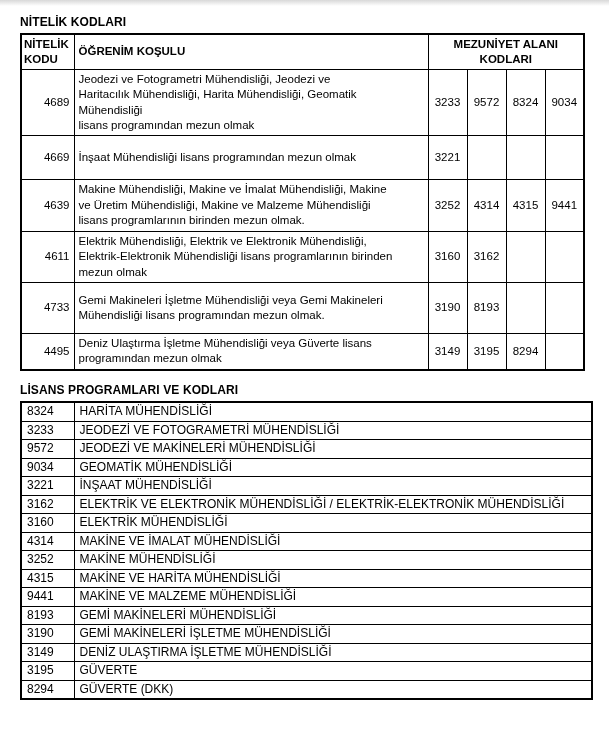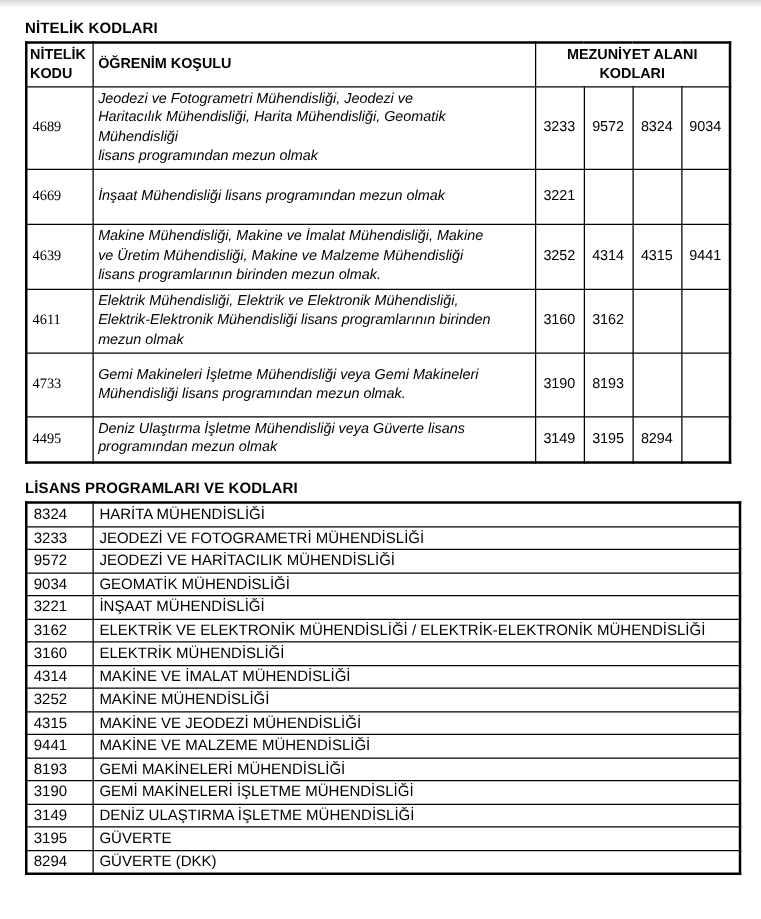--- a/index.html
+++ b/index.html
@@ -14,23 +14,23 @@
   .section-title {
     position: absolute; left: 20px; font-weight: bold; font-size: 12px; letter-spacing: 0.1px;
   }
   table { border-collapse: collapse; position: absolute; table-layout: fixed; }
   #nitelik { left: 20px; top: 33px; width: 563px; border: 2px solid #000; }
   #nitelik td, #nitelik th {
     border: 1px solid #000; font-size: 11.5px; line-height: 15.5px; padding: 0 4px; vertical-align: middle;
   }
   #nitelik th { font-weight: bold; text-align: left; height: 34px; }
   #nitelik th.center { text-align: center; margin-left: 41px; }
-  #nitelik td.kod { text-align: left; font-family: Liberation Serif, serif; }
+  #nitelik td.kod { text-align: right; }
   #nitelik td.code { text-align: center; padding: 0; }
-  #nitelik td.desc { text-align: left; font-style: italic; }
+  #nitelik td.desc { text-align: left; }
   #lisans { left: 20px; top: 401px; width: 573px; border: 2px solid #000; }
   #lisans td {
     border: 1px solid #000; font-size: 12px; height: 17.5px; line-height: 17px; padding: 0 5px; white-space: nowrap;
   }
 </style>
 </head>
 <body>
 
 <div class="topbar"></div>
 
@@ -142,21 +142,21 @@
       <tr>
         <td>8324</td>
         <td>HARİTA MÜHENDİSLİĞİ</td>
       </tr>
       <tr>
         <td>3233</td>
         <td>JEODEZİ VE FOTOGRAMETRİ MÜHENDİSLİĞİ</td>
       </tr>
       <tr>
         <td>9572</td>
-        <td>JEODEZİ VE HARİTACILIK MÜHENDİSLİĞİ</td>
+        <td>JEODEZİ VE MAKİNELERİ MÜHENDİSLİĞİ</td>
       </tr>
       <tr>
         <td>9034</td>
         <td>GEOMATİK MÜHENDİSLİĞİ</td>
       </tr>
       <tr>
         <td>3221</td>
         <td>İNŞAAT MÜHENDİSLİĞİ</td>
       </tr>
       <tr>
@@ -170,21 +170,21 @@
       <tr>
         <td>4314</td>
         <td>MAKİNE VE İMALAT MÜHENDİSLİĞİ</td>
       </tr>
       <tr>
         <td>3252</td>
         <td>MAKİNE MÜHENDİSLİĞİ</td>
       </tr>
       <tr>
         <td>4315</td>
-        <td>MAKİNE VE JEODEZİ MÜHENDİSLİĞİ</td>
+        <td>MAKİNE VE HARİTA MÜHENDİSLİĞİ</td>
       </tr>
       <tr>
         <td>9441</td>
         <td>MAKİNE VE MALZEME MÜHENDİSLİĞİ</td>
       </tr>
       <tr>
         <td>8193</td>
         <td>GEMİ MAKİNELERİ MÜHENDİSLİĞİ</td>
       </tr>
       <tr>

